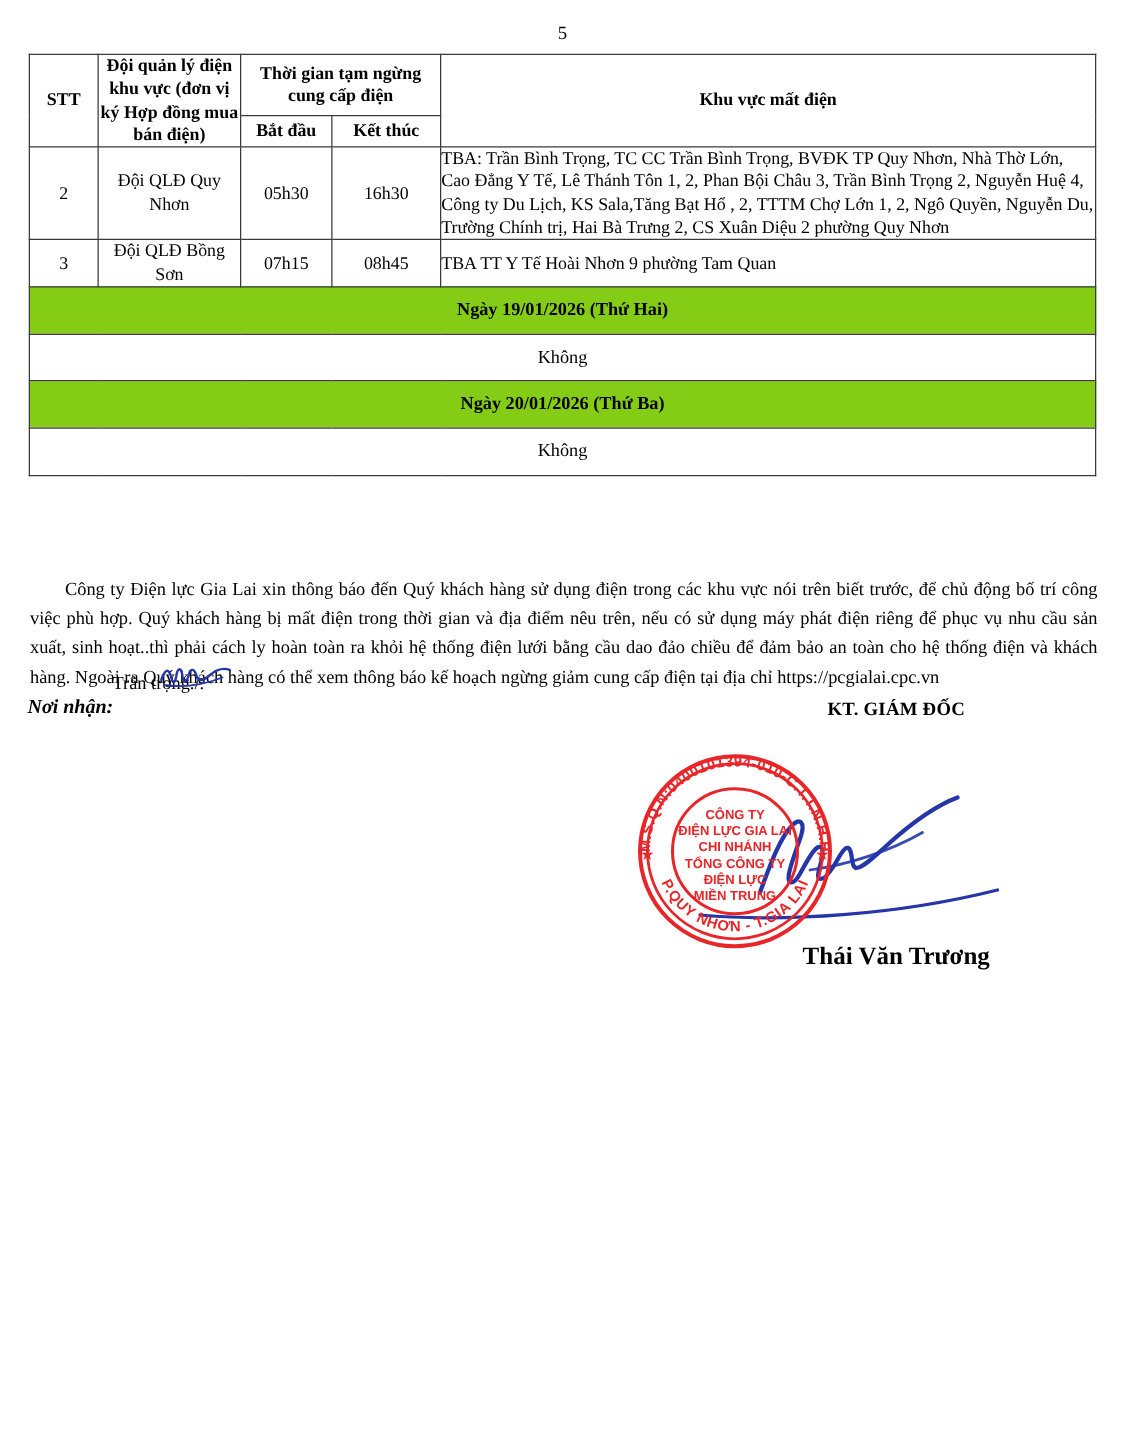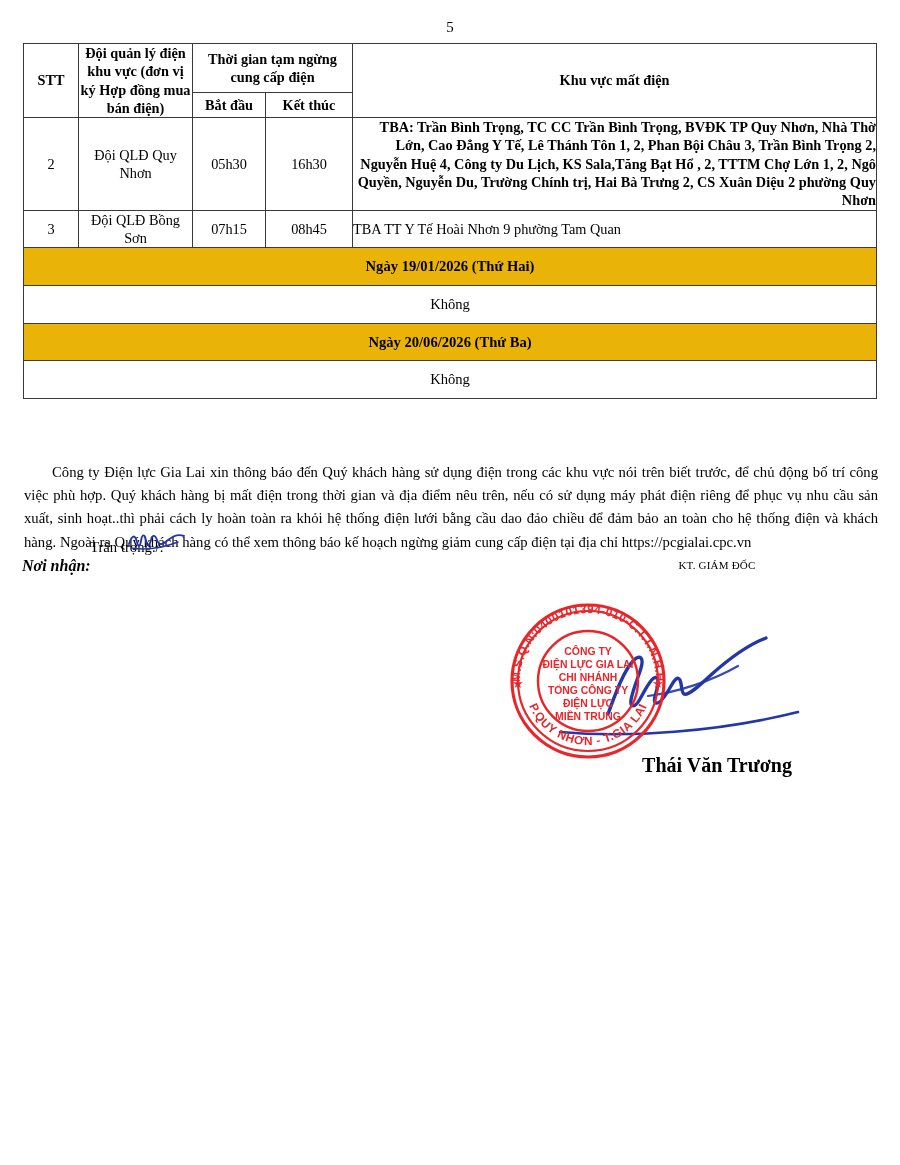--- a/index.html
+++ b/index.html
@@ -55,34 +55,33 @@
     padding: 4px 5px;
   }
   .hdr-stt { padding: 4px 2px; }
   .hdr-area { font-size: 14.6px; }
 
   .cell-center {
     text-align: center;
     padding: 6px 4px;
   }
   .cell-area {
-    text-align: right;
+    text-align: left;
     padding: 5px 6px 5px 7px;
     font-size: 14.6px;
     line-height: 1.33;
-    font-weight: bold;
   }
   .cell-area-single {
     text-align: left;
     padding: 7px 6px 7px 7px;
     font-size: 14.6px;
   }
 
   .row-date td {
-    background: #eab308;
+    background: #84cc16;
     text-align: center;
     font-weight: bold;
     font-size: 14.6px;
     padding: 9px 4px;
   }
   .row-none td {
     text-align: center;
     font-size: 14.6px;
     padding: 9px 4px;
   }
@@ -139,22 +138,22 @@
 
   
   .sign-block {
     position: absolute;
     left: 556px;
     top: 558px;
     width: 322px;
     text-align: center;
   }
   .sign-line1, .sign-line2 {
-    font-weight: normal;
-    font-size: 11px;
+    font-weight: bold;
+    font-size: 15px;
     line-height: 1.4;
     letter-spacing: 0.2px;
   }
   .signer-name {
     position: absolute;
     left: 556px;
     top: 754px;
     width: 322px;
     text-align: center;
     font-weight: bold;
@@ -212,21 +211,21 @@
       <td class="cell-center">08h45</td>
       <td class="cell-area-single">TBA TT Y Tế Hoài Nhơn 9 phường Tam Quan</td>
     </tr>
     <tr class="row-date">
       <td colspan="5">Ngày 19/01/2026 (Thứ Hai)</td>
     </tr>
     <tr class="row-none">
       <td colspan="5">Không</td>
     </tr>
     <tr class="row-date">
-      <td colspan="5">Ngày 20/06/2026 (Thứ Ba)</td>
+      <td colspan="5">Ngày 20/01/2026 (Thứ Ba)</td>
     </tr>
     <tr class="row-none">
       <td colspan="5">Không</td>
     </tr>
   </tbody>
 </table>
 
 <div class="body-text">Công ty Điện lực Gia Lai xin thông báo đến Quý khách hàng sử dụng điện trong các khu vực nói trên biết trước, để chủ động bố trí công việc phù hợp. Quý khách hàng bị mất điện trong thời gian và địa điểm nêu trên, nếu có sử dụng máy phát điện riêng để phục vụ nhu cầu sản xuất, sinh hoạt..thì phải cách ly hoàn toàn ra khỏi hệ thống điện lưới bằng cầu dao đảo chiều để đảm bảo an toàn cho hệ thống điện và khách hàng. Ngoài ra Quý khách hàng có thể xem thông báo kế hoạch ngừng giảm cung cấp điện tại địa chỉ https://pcgialai.cpc.vn</div>
 <div class="regards">Trân trọng./.</div>
 

